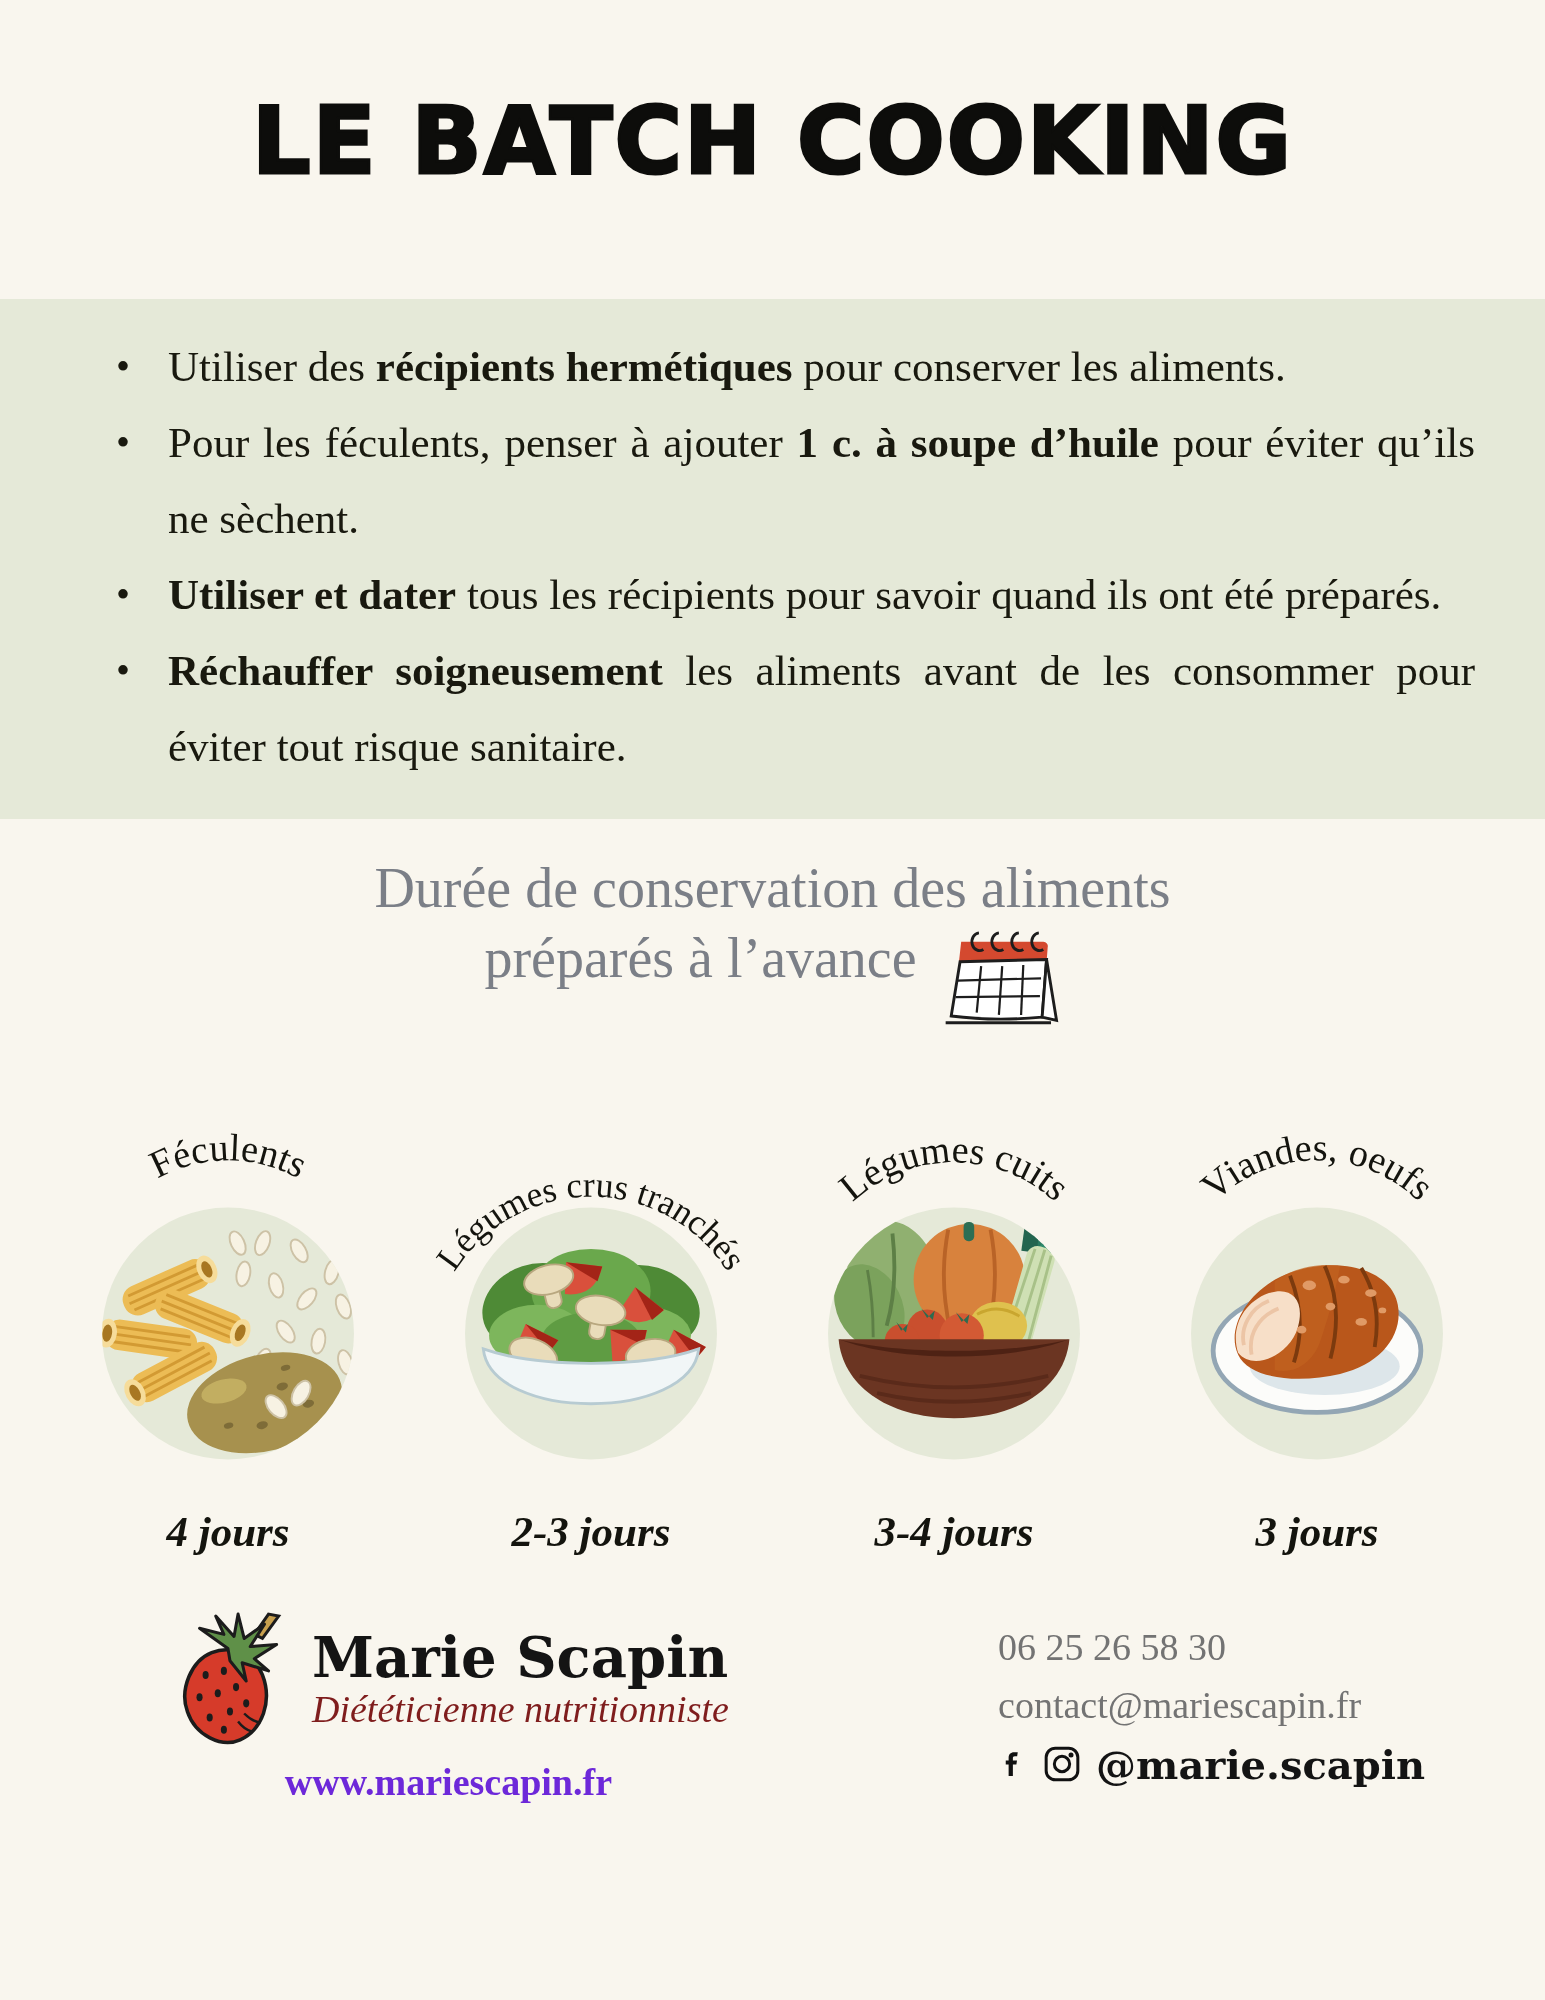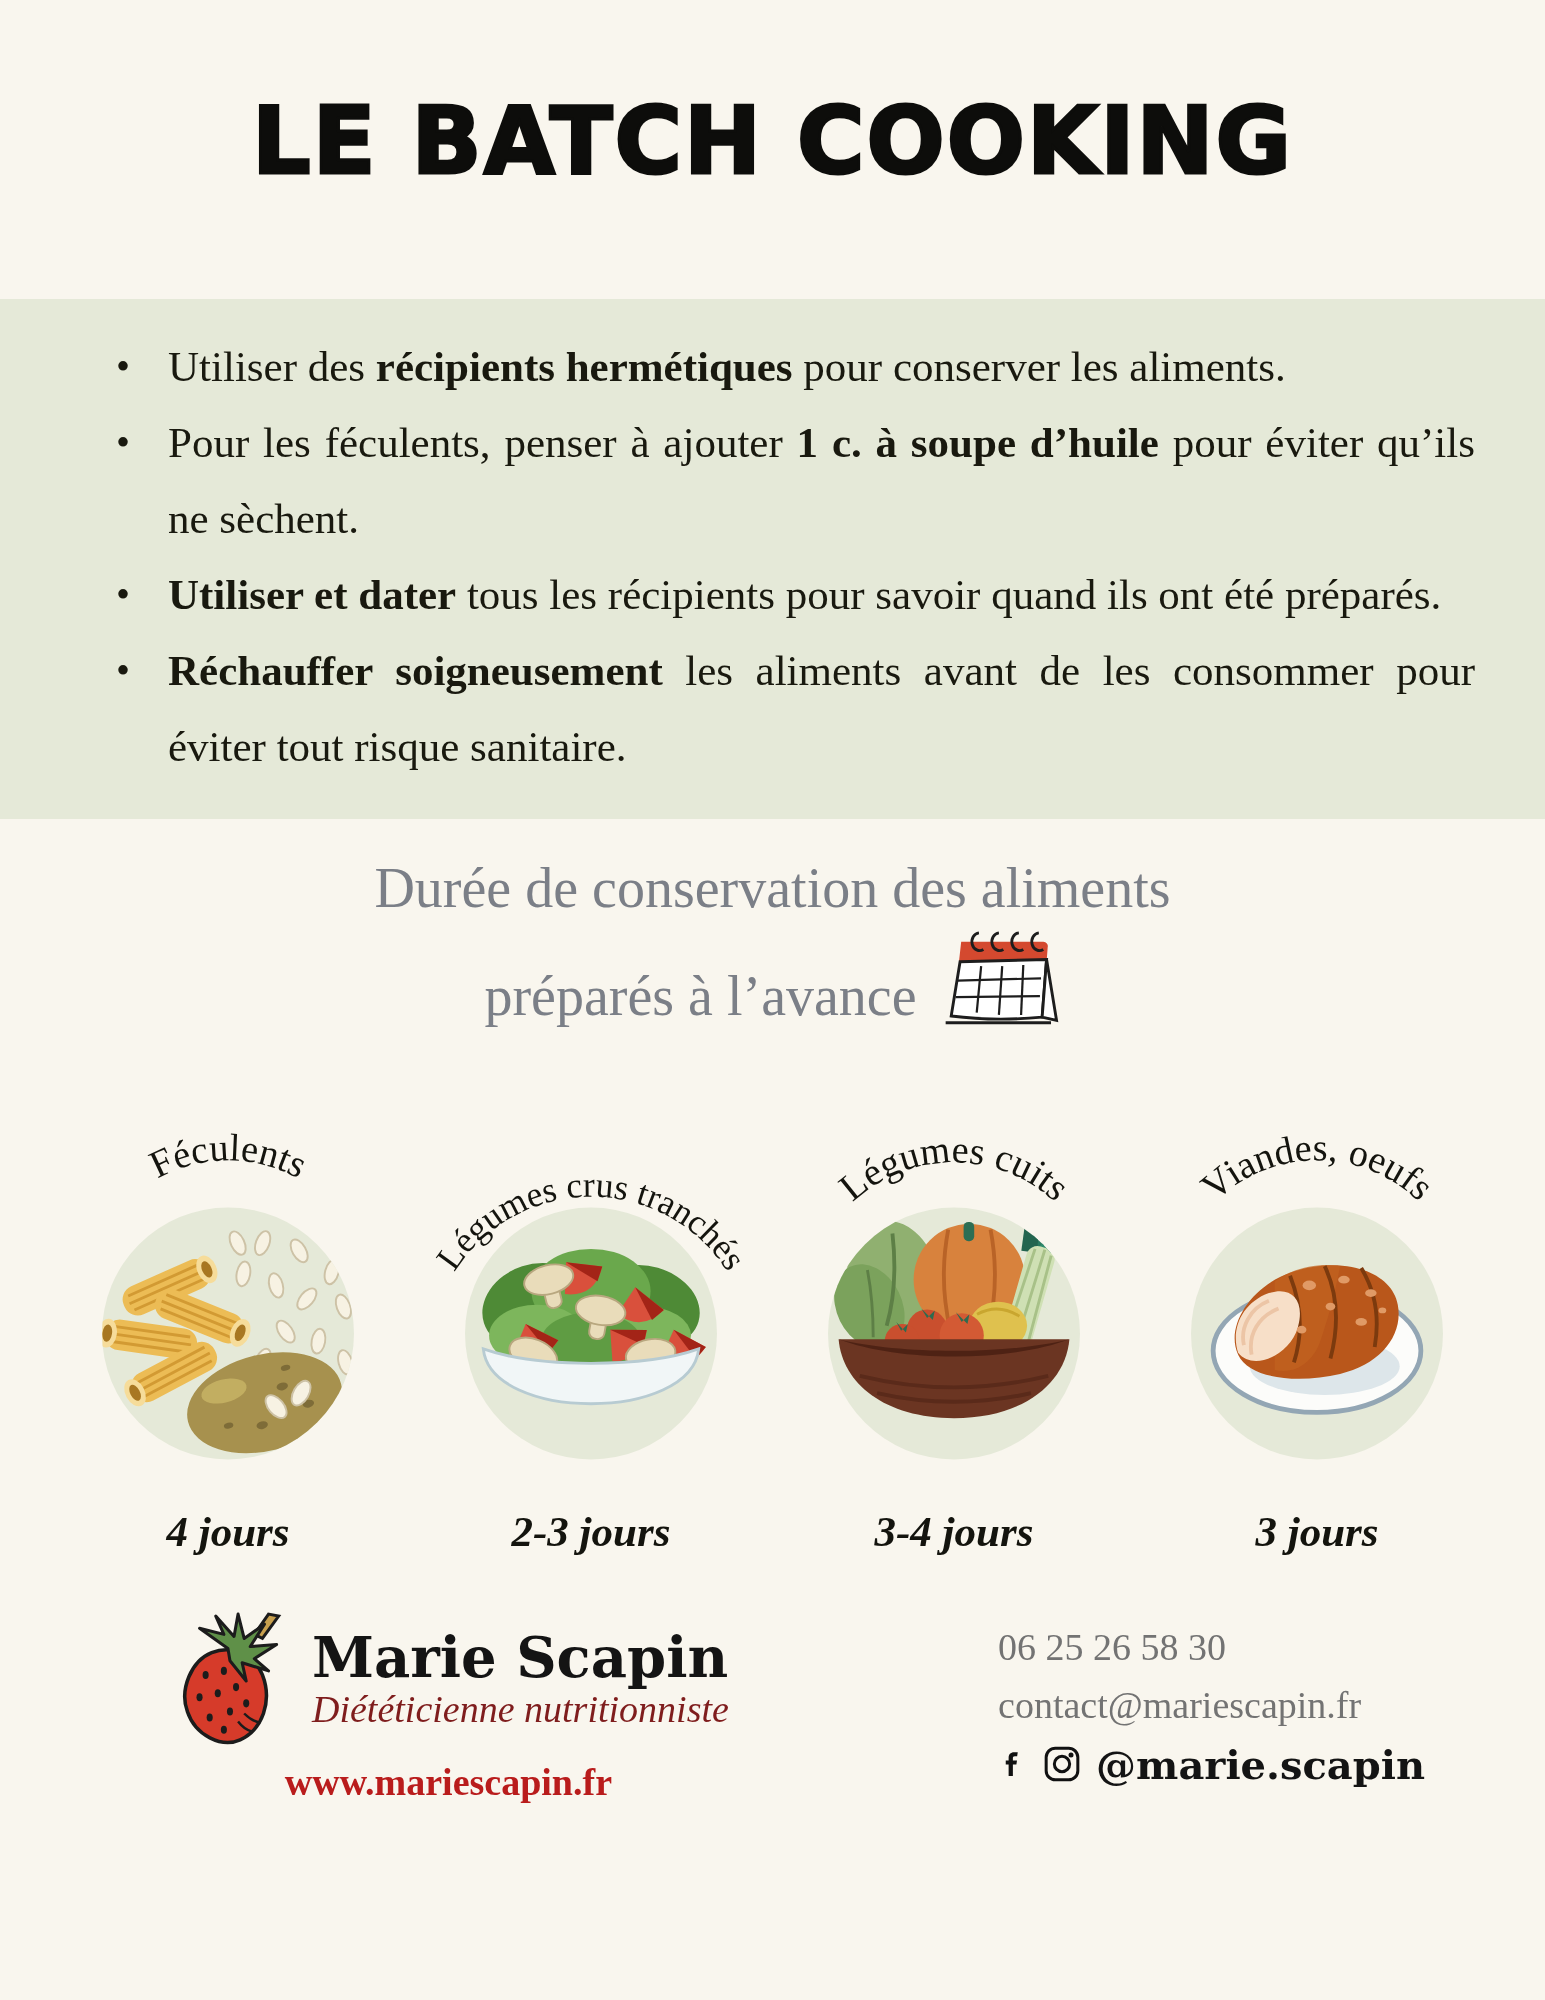--- a/index.html
+++ b/index.html
@@ -53,21 +53,21 @@
   .conservation-heading{
     margin-top:34px;
     text-align:center;
     color:#7b7f87;
     font-size:56px;
     line-height:70px;
     font-weight:normal;
   }
   .heading-line2{
     display:flex;
-    align-items:flex-end;
+    align-items:flex-start;
     justify-content:center;
     gap:22px;
   }
   .calendar{width:122px;height:112px;margin-top:-4px;}
   
   .cards{
     display:flex;
     justify-content:space-between;
     padding:0 52px;
     margin-top:14px;
@@ -101,21 +101,21 @@
   }
   .brand-tagline{
     font-style:italic;
     font-size:38px;
     color:#7f1d1d;
   }
   .brand-site{
     font-size:38px;
     font-weight:bold;
     margin-top:10px;
-    color:#b91c1c;
+    color:#6d28d9;
   }
   .contact{display:flex;flex-direction:column;gap:14px;}
   .contact-line{font-size:38px;color:#737373;}
   .social-row{display:flex;align-items:center;gap:14px;}
   .social-row svg{width:40px;height:40px;}
   .social-handle{
     font-family:"DejaVu Serif", serif;
     font-weight:bold;
     font-size:40px;
     color:#141414;

